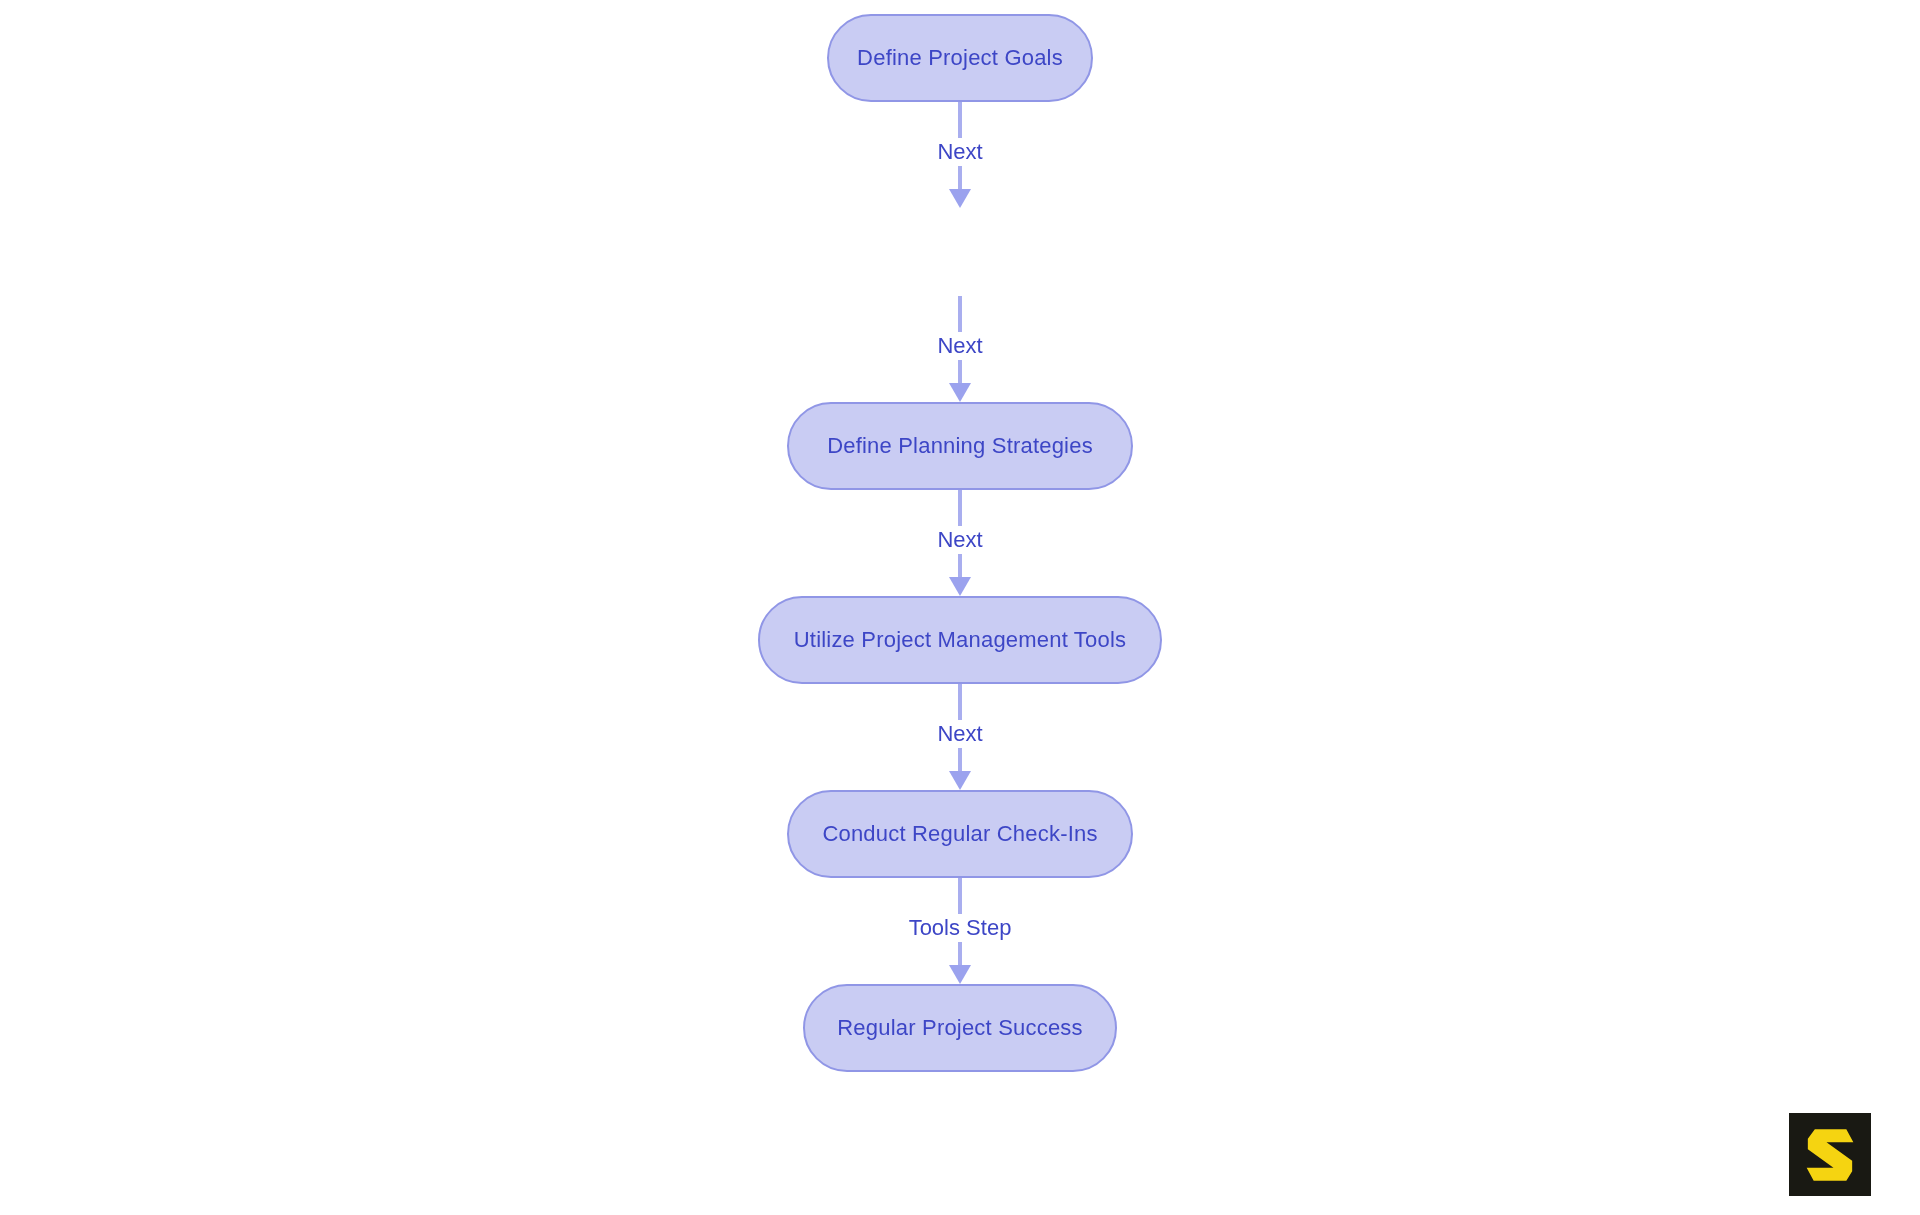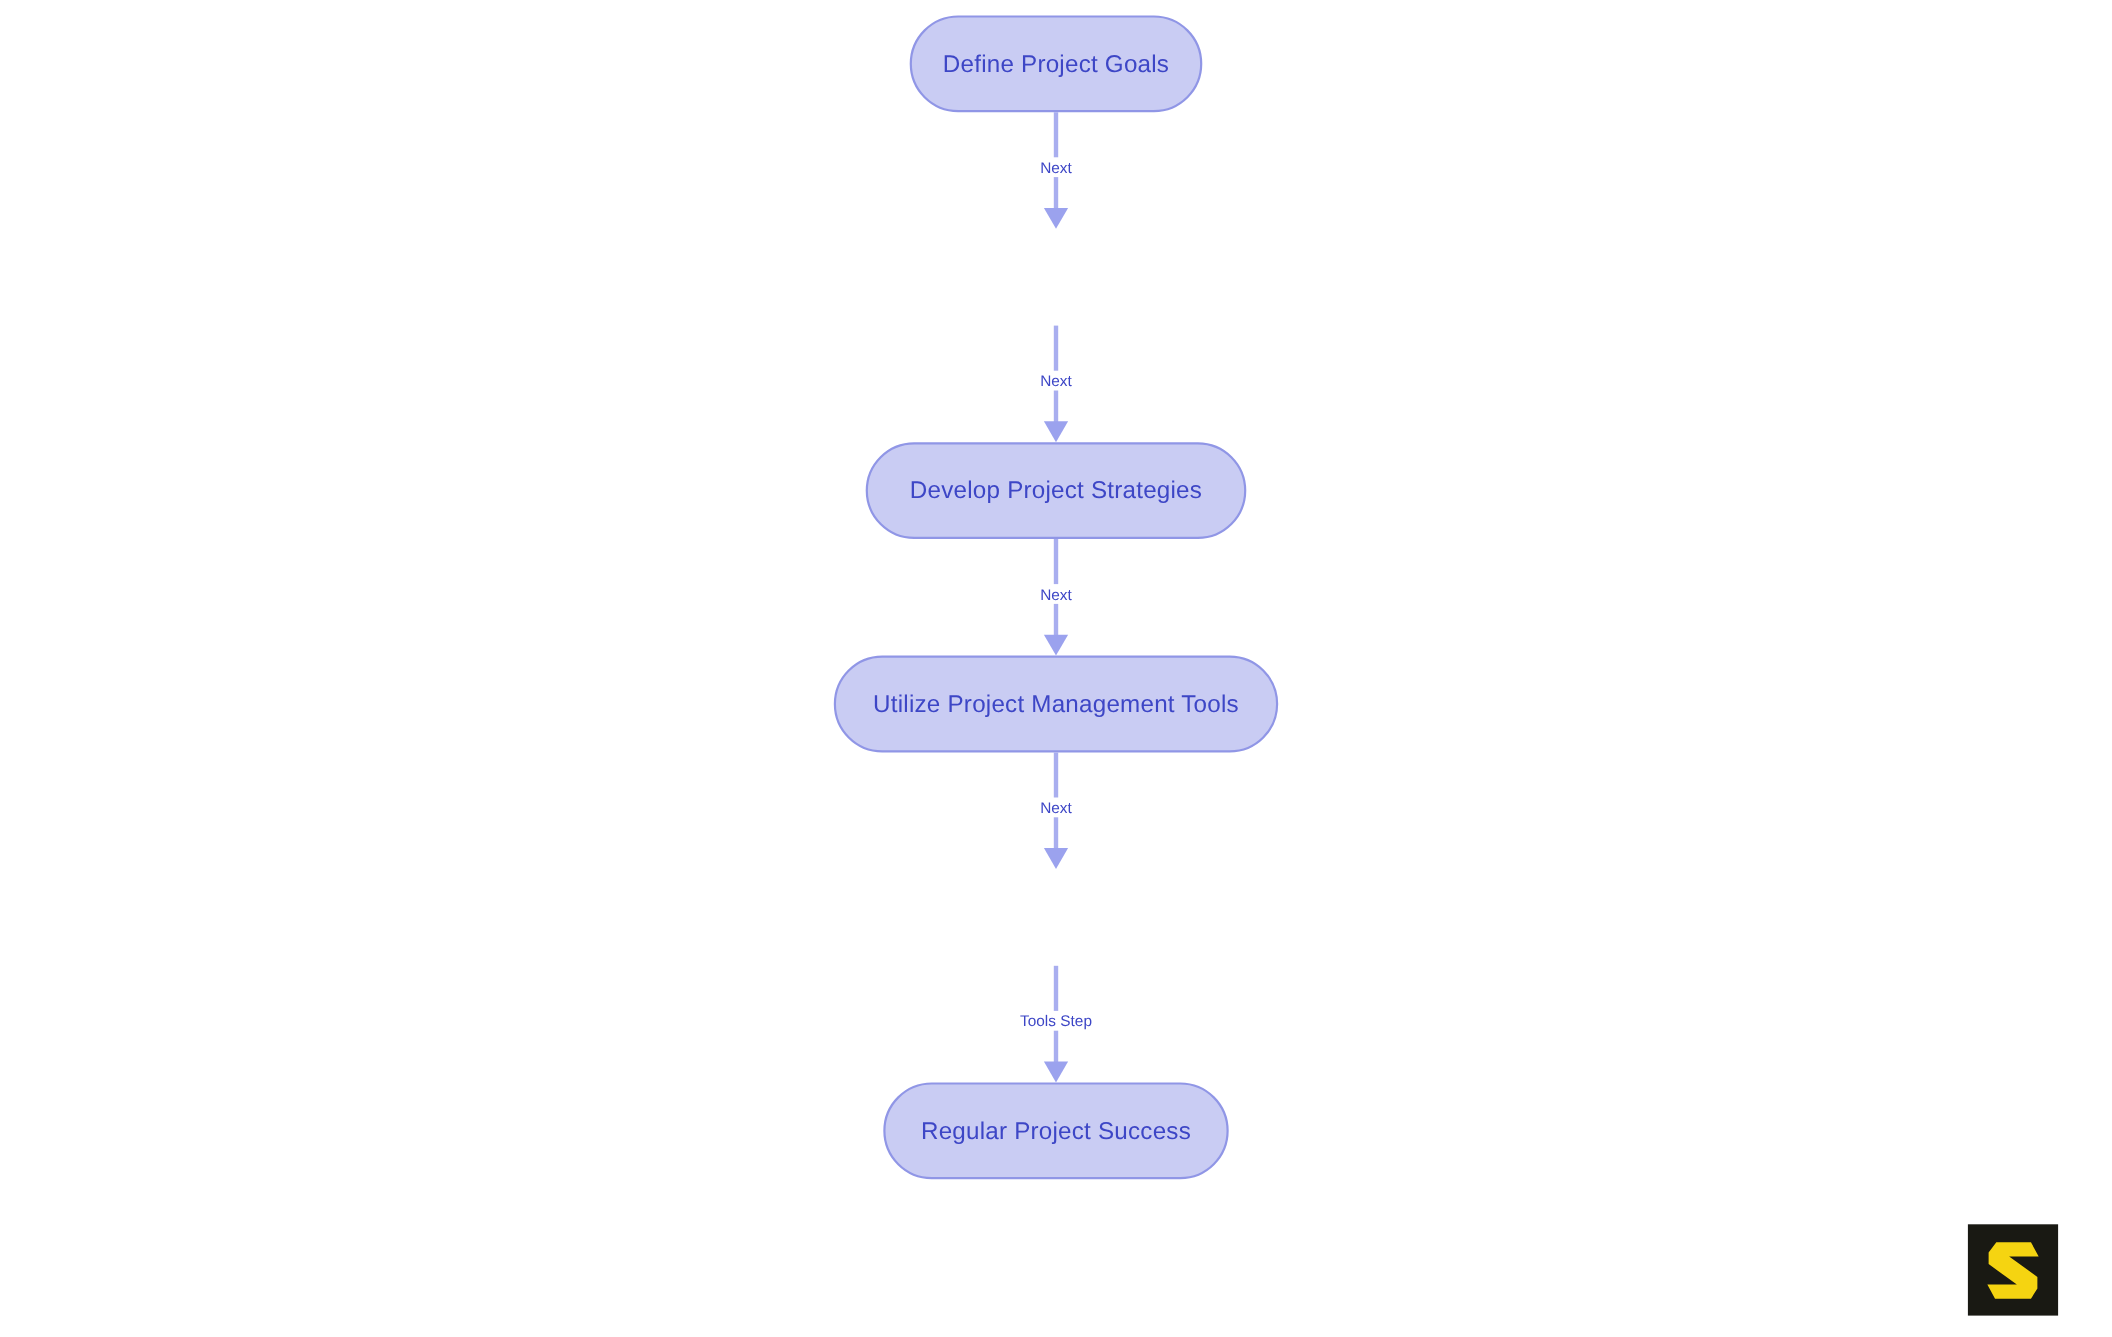--- a/index.html
+++ b/index.html
@@ -76,21 +76,21 @@
     border-top: 19px solid #9ba2ee;
   }
   .edge-label {
     position: absolute;
     left: 50%;
     top: 47%;
     transform: translate(-50%, -50%);
     background: #ffffff;
     padding: 1px 7px;
     color: #3d46c6;
-    font-size: 14px;
+    font-size: 22px;
     white-space: nowrap;
   }
 
   
   .logo {
     position: absolute;
     left: 1789px;
     top: 1113px;
     width: 82px;
     height: 83px;
@@ -116,39 +116,42 @@
   </div>
 
 
   <div class="connector c1">
     <div class="edge-line"></div>
     <div class="arrowhead"></div>
     <span class="edge-label">Next</span>
   </div>
 
   <div class="node n2">
-    <span>Develop Project Strategies</span>
+    <span>Define Planning Strategies</span>
   </div>
 
   <div class="connector c2">
     <div class="edge-line"></div>
     <div class="arrowhead"></div>
     <span class="edge-label">Next</span>
   </div>
 
   <div class="node n3">
     <span>Utilize Project Management Tools</span>
   </div>
 
   <div class="connector c3">
     <div class="edge-line"></div>
     <div class="arrowhead"></div>
     <span class="edge-label">Next</span>
   </div>
 
+  <div class="node n4">
+    <span>Conduct Regular Check-Ins</span>
+  </div>
 
   <div class="connector c4">
     <div class="edge-line"></div>
     <div class="arrowhead"></div>
     <span class="edge-label">Tools Step</span>
   </div>
 
   <div class="node n5">
     <span>Regular Project Success</span>
   </div>

